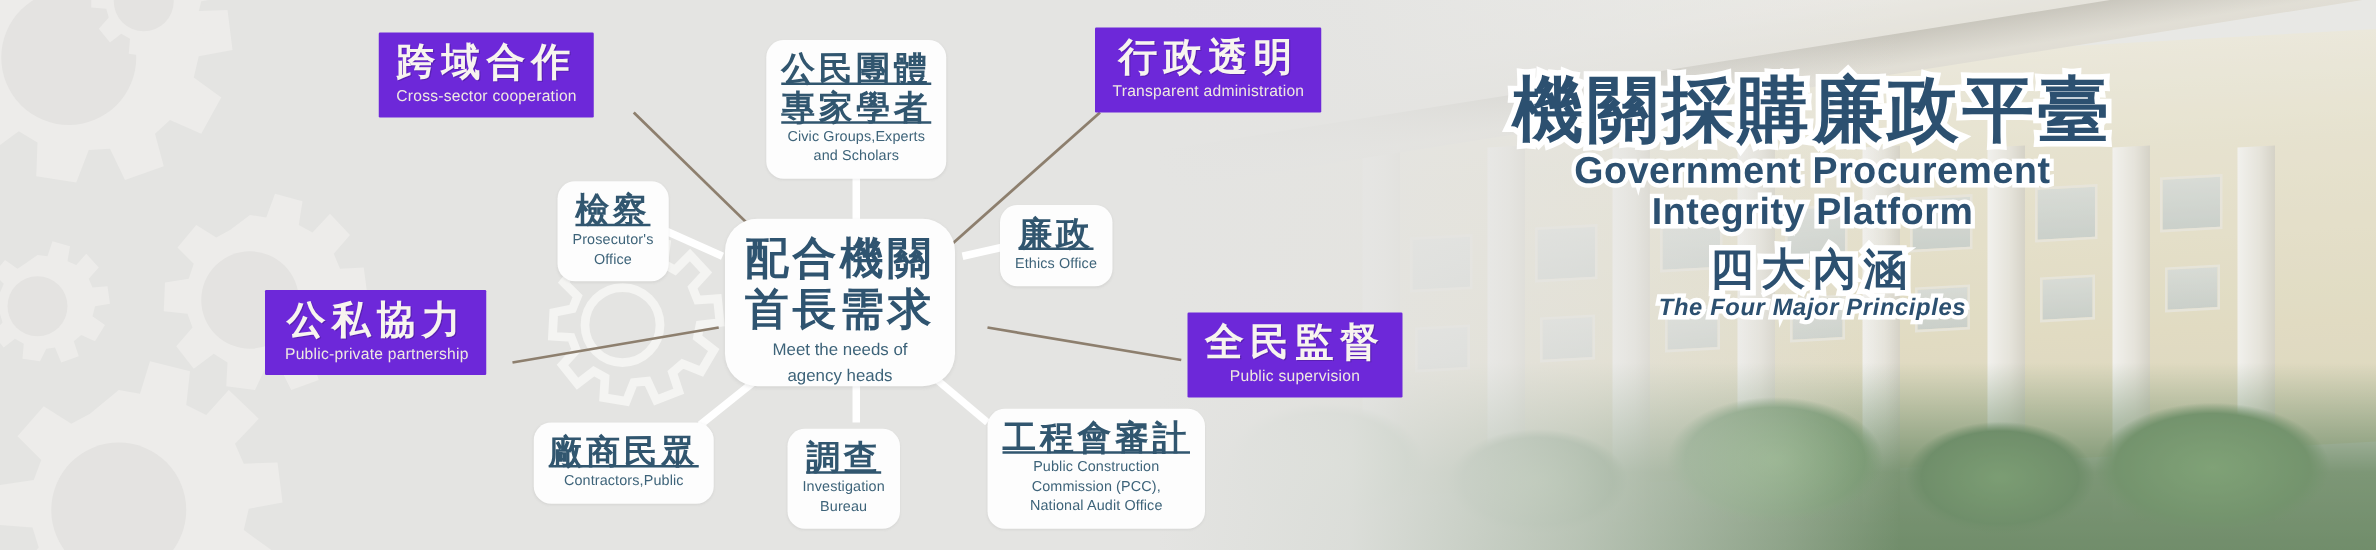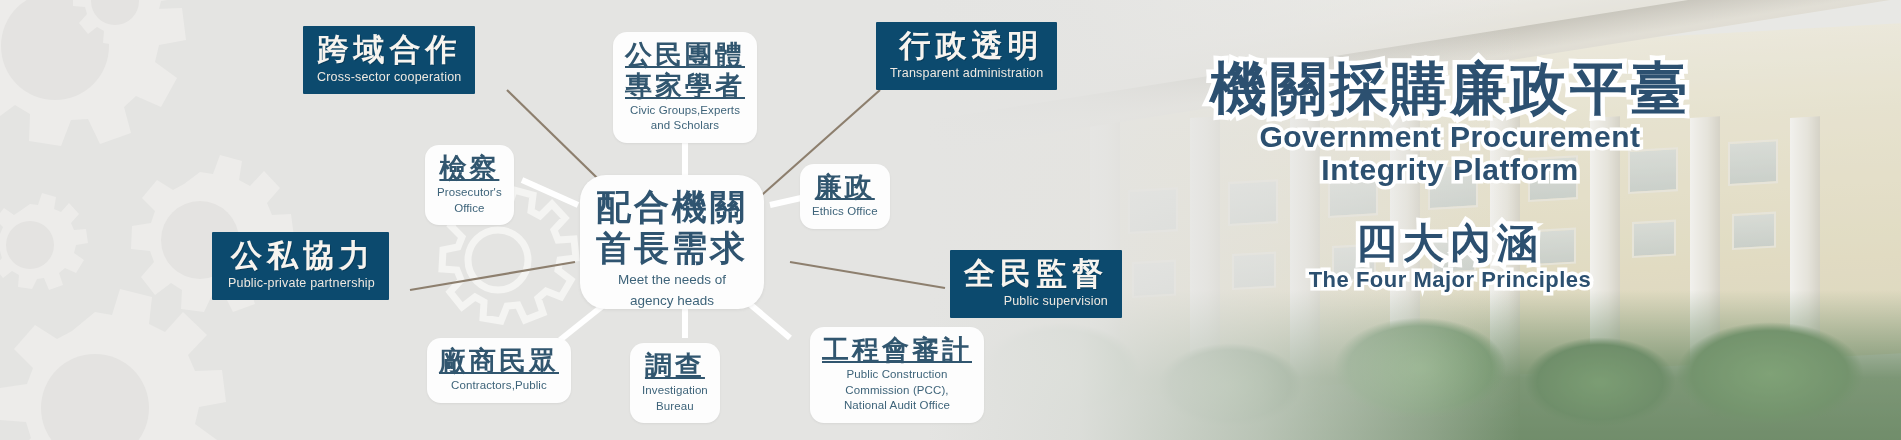--- a/index.html
+++ b/index.html
@@ -97,23 +97,23 @@
   
   .gear-layer{position:absolute;left:0;top:0;width:1000px;height:440px;pointer-events:none;}
 
   
   .lines{position:absolute;left:0;top:0;width:1901px;height:440px;pointer-events:none;}
 
   
   .node{position:absolute;box-sizing:border-box;}
 
   .node.brown{
-    background:#0c4a6e;
+    background:#6d28d9;
     color:#f7f4ef;
-    text-align:right;
+    text-align:center;
     padding:7px 14px 9px 14px;
     border-radius:1px;
   }
   .node.brown .zh{
     font-size:31px;font-weight:bold;letter-spacing:5px;line-height:1.12;
     text-shadow:1px 1px 0 rgba(0,0,0,.18);
     white-space:nowrap;
   }
   .node.brown .en{
     font-size:12.5px;line-height:1.2;margin-top:2px;color:#efe9e1;letter-spacing:.2px;
@@ -163,29 +163,30 @@
     -webkit-text-stroke:9px #ffffff;
     paint-order:stroke fill;
     text-shadow:0 0 2px #fff;
   }
   .hl-en1,.hl-en2{
     font-size:30px;font-weight:bold;line-height:1.12;letter-spacing:.5px;
     -webkit-text-stroke:7px #ffffff;
     paint-order:stroke fill;
   }
   .hl-zh2{
-    font-size:41px;font-weight:bold;letter-spacing:6px;line-height:1.18;
-    margin-top:32px;
+    font-size:35px;font-weight:bold;letter-spacing:6px;line-height:1.18;
+    margin-top:8px;
     -webkit-text-stroke:9px #ffffff;
     paint-order:stroke fill;
   }
   .hl-en3{
-    font-size:22px;font-weight:bold;line-height:1.15;letter-spacing:.5px;
+    font-size:19px;font-weight:bold;line-height:1.15;letter-spacing:.5px;
     -webkit-text-stroke:7px #ffffff;
     paint-order:stroke fill;
+    font-style:italic;
   }
   .hl-zh1,.hl-en1,.hl-en2,.hl-zh2,.hl-en3{position:relative;}
 </style>
 </head>
 <body>
 
 <div id="banner">
 
   <div class="photo-wrap">
     <div class="photo">
@@ -296,21 +297,21 @@
     <div class="en">Public supervision</div>
   </div>
 
   <div class="node white" style="left:613px;top:32px;">
     <div class="zh">公民團體</div>
     <div class="zh">專家學者</div>
     <div class="en">Civic Groups,Experts</div>
     <div class="en">and Scholars</div>
   </div>
 
-  <div class="node white" style="left:425px;top:145px;padding-left:12px;">
+  <div class="node white" style="left:446px;top:145px;padding-left:12px;">
     <div class="zh">檢察</div>
     <div class="en">Prosecutor's</div>
     <div class="en">Office</div>
   </div>
 
   <div class="node white" style="left:800px;top:164px;">
     <div class="zh">廉政</div>
     <div class="en">Ethics Office</div>
   </div>
 
@@ -318,21 +319,21 @@
     <div class="zh">廠商民眾</div>
     <div class="en">Contractors,Public</div>
   </div>
 
   <div class="node white" style="left:630px;top:343px;">
     <div class="zh">調查</div>
     <div class="en">Investigation</div>
     <div class="en">Bureau</div>
   </div>
 
-  <div class="node white" style="left:790px;top:327px;margin-left:20px;">
+  <div class="node white" style="left:790px;top:327px;">
     <div class="zh">工程會審計</div>
     <div class="en">Public Construction</div>
     <div class="en">Commission (PCC),</div>
     <div class="en">National Audit Office</div>
   </div>
 
   <div class="node center" style="left:580px;top:175px;">
     <div class="zh">配合機關</div>
     <div class="zh">首長需求</div>
     <div class="en">Meet the needs of</div>

